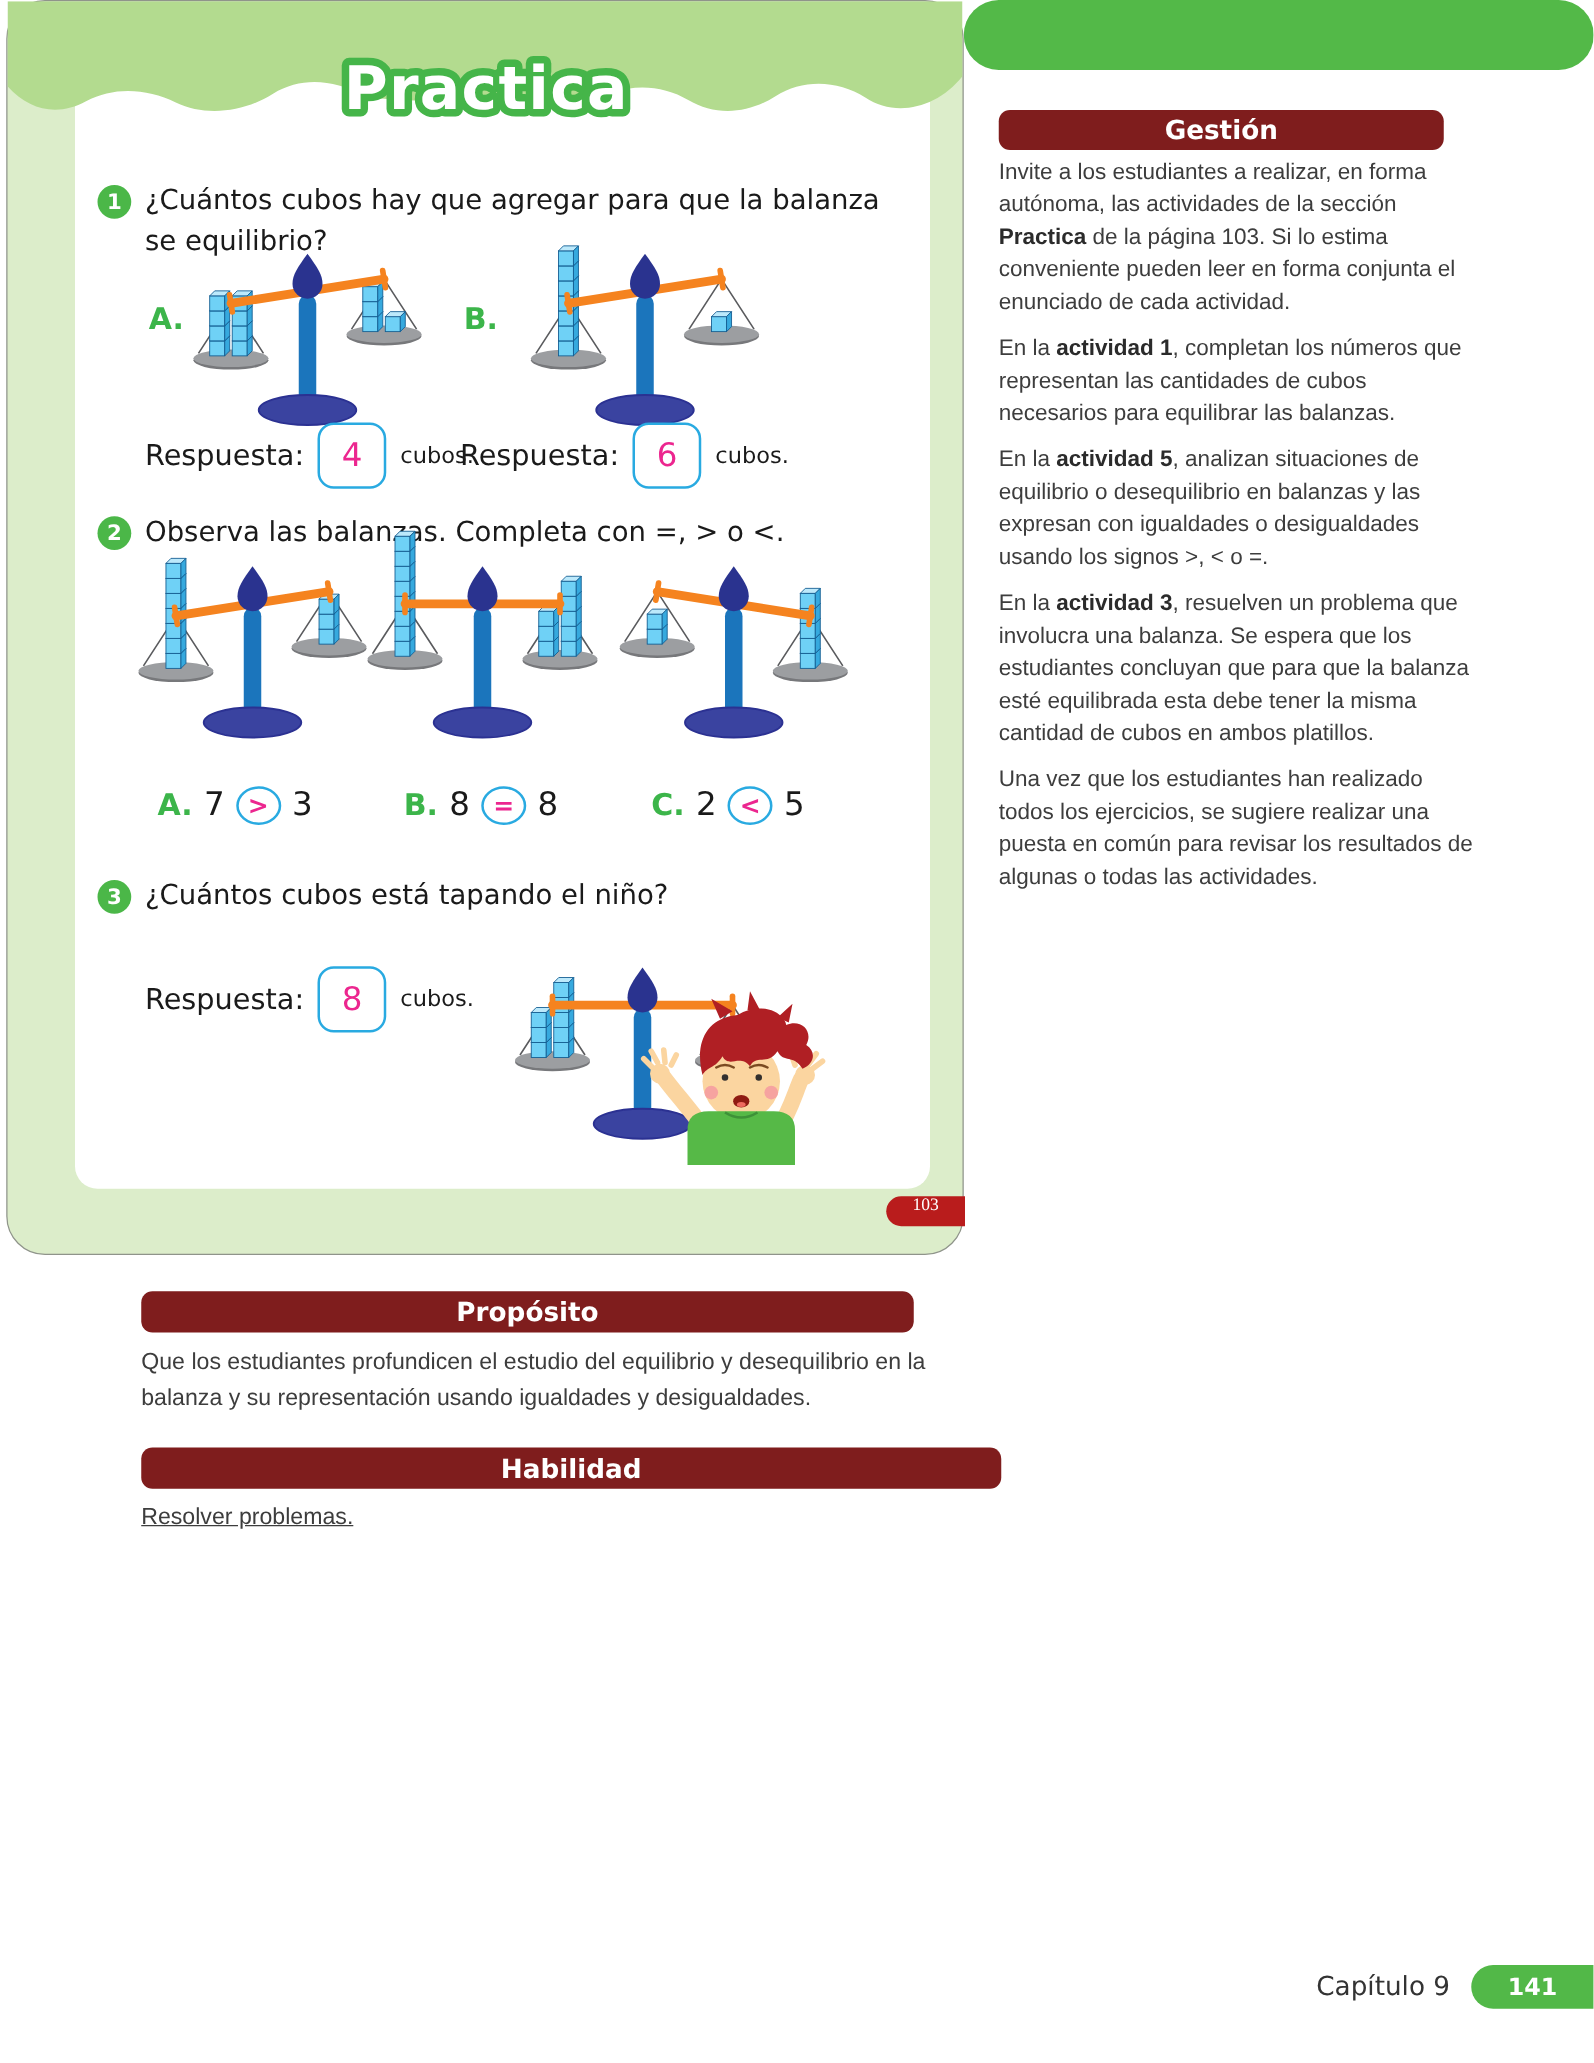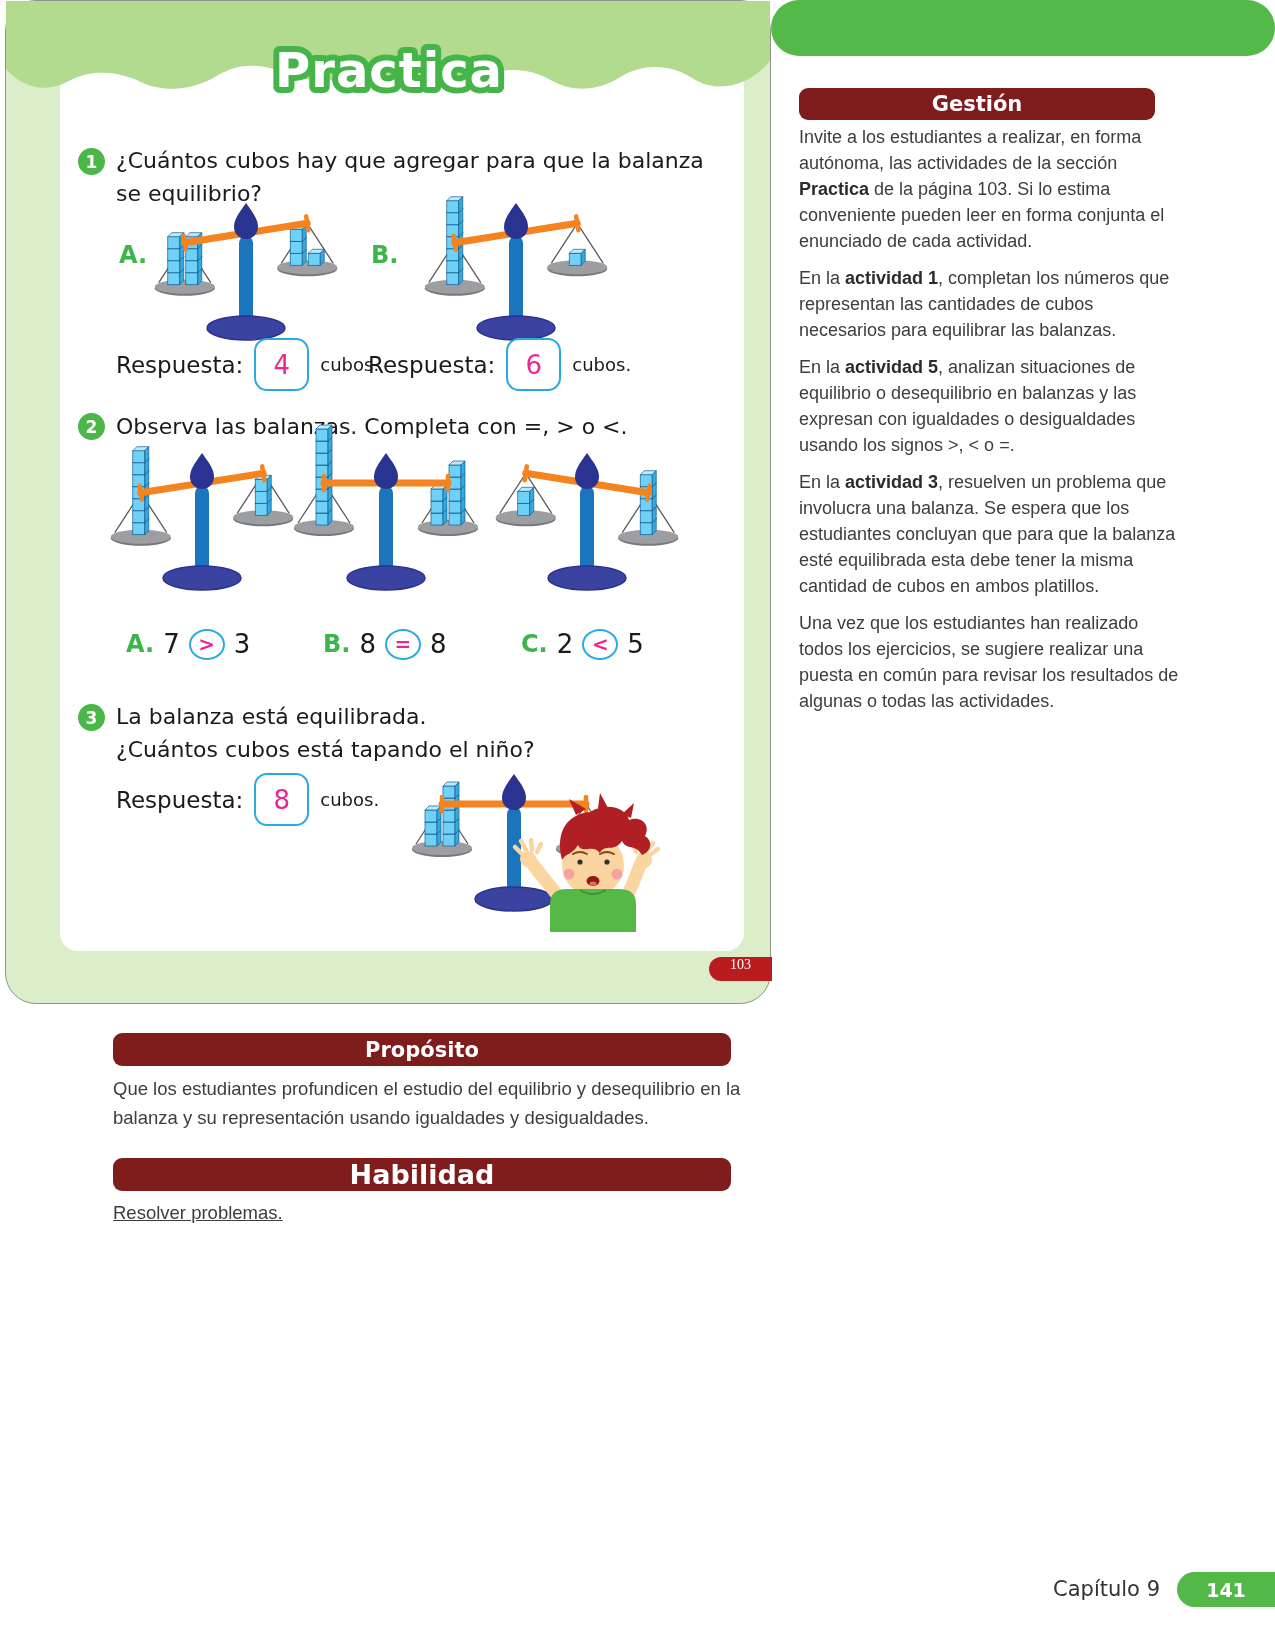--- a/index.html
+++ b/index.html
@@ -48,21 +48,21 @@
   .section-bar{background:#7f1d1d;border-radius:9px;color:#ffffff;
                font-family:"DejaVu Sans",sans-serif;font-weight:bold;
                display:flex;align-items:center;justify-content:center;}
   #gestion-bar{left:799px;top:88px;width:356px;height:32px;font-size:21px;}
   #gestion-body{left:799px;top:124px;width:382px;color:#3d3d3d;font-size:18px;line-height:26px;}
   #gestion-body p{margin:0 0 11px 0;}
   #gestion-body .b{font-weight:bold;color:#2b2b2b;}
 
   #proposito-bar{left:113px;top:1033px;width:618px;height:33px;font-size:21px;}
   #proposito-body{left:113px;top:1074px;width:648px;color:#3d3d3d;font-size:18.5px;line-height:29px;}
-  #habilidad-bar{left:113px;top:1158px;width:618px;height:33px;font-size:27px;}
+  #habilidad-bar{left:113px;top:1158px;width:688px;height:33px;font-size:21px;}
   #habilidad-body{left:113px;top:1198px;width:648px;color:#3d3d3d;font-size:18.5px;line-height:29px;text-decoration:underline;}
 
   
   #footer-chapter{left:1030px;top:1577px;width:130px;text-align:right;font-size:21px;color:#333;}
   #footer-badge{left:1177px;top:1572px;width:98px;height:35px;background:#52b848;
                 border-radius:18px 0 0 18px;color:#fff;font-size:19px;font-weight:bold;
                 display:flex;align-items:center;justify-content:center;
                 font-family:"DejaVu Sans",sans-serif;}
 </style>
 </head>
@@ -374,21 +374,20 @@
       <span class="eq-label">C.</span>
       <span class="eq-num">2</span>
       <span class="eq-circle">&lt;</span>
       <span class="eq-num">5</span>
     </div>
 
     <div class="q-circle" style="left:72px;top:703px;">
       <span>3</span>
     </div>
     <div class="q-text hand" style="left:110px;top:699px;">
-      <div>La balanza está equilibrada.</div>
       <div>¿Cuántos cubos está tapando el niño?</div>
     </div>
 
     <div class="resp-row" style="left:110px;top:772px;">
       <span class="resp-label hand">Respuesta:</span>
       <span class="ans-box">8</span>
       <span class="resp-suffix hand">cubos.</span>
     </div>
 
     <div class="balance" style="left:358px;top:761px;width:300px;height:170px;">

